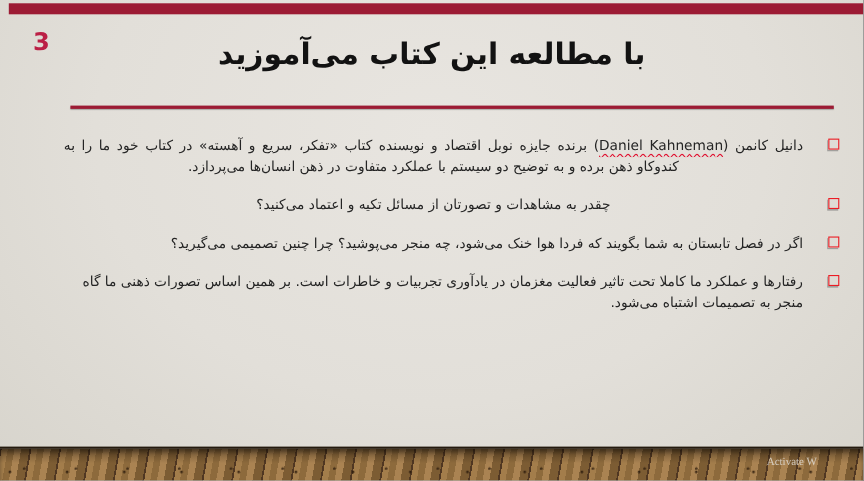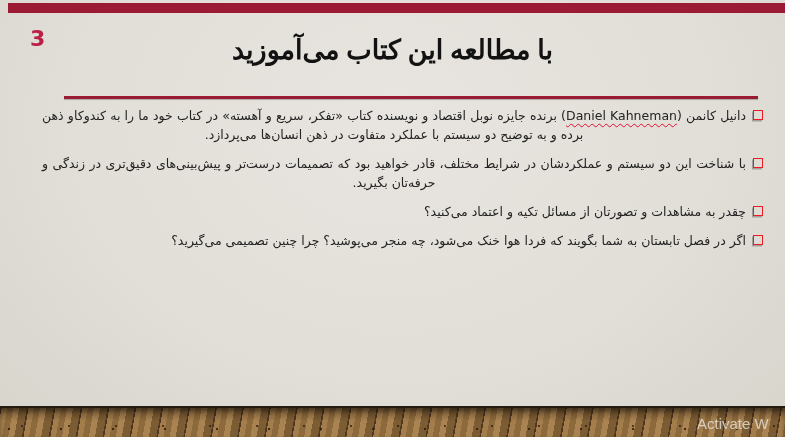--- a/index.html
+++ b/index.html
@@ -14,33 +14,32 @@
   }
   .slide-number{
     position:absolute;left:30px;top:26px;
     font-size:22px;font-weight:600;color:#bb1f45;
   }
   .title{
     position:absolute;left:0;right:0;top:34px;margin:0;
     text-align:center;direction:rtl;
     font-size:27px;font-weight:900;color:#121212;
     letter-spacing:0;
-    font-family:Liberation Serif, serif;
   }
   .title-rule{
     position:absolute;left:64px;width:694px;top:96px;height:2.5px;
     background:#9c1b34;box-shadow:0 1px 1px rgba(0,0,0,.25);
   }
   .bullets{
     position:absolute;top:106px;right:22px;left:42px;
     direction:rtl;
   }
   .bullet{position:relative;margin:0 0 10px 0;}
   .bullet .btext{
-    margin:0;padding:0 17px 0 0;
+    margin:16px;padding:0 17px 0 0;
     font-size:12.5px;line-height:19px;color:#242424;
     text-align:justify;text-align-last:right;
   }
   
   .bullet:nth-child(1) .btext,
   .bullet:nth-child(2) .btext,
   .bullet:nth-child(5) .btext,
   .bullet:nth-child(6) .btext{text-align-last:center;}
   .bullet:nth-child(3) .btext,
   .bullet:nth-child(4) .btext{text-align:right;text-align-last:right;}
@@ -65,46 +64,46 @@
       linear-gradient(rgba(20,12,5,.38), rgba(20,12,5,0) 45%),
       repeating-linear-gradient(100deg,
         #503722 0 1.6px, #a37d4b 1.6px 7px, #8d6a3c 7px 13px,
         #aa8352 13px 19px, #7c5c33 19px 26.5px);
     background-size:52px 29px, 47px 29px, auto, auto;
     border-top:2px solid #241a0e;
     box-shadow:inset 0 3px 4px rgba(0,0,0,.35);
   }
   .watermark{
     position:absolute;left:697px;top:415px;
-    font-family:Liberation Sans, sans-serif;
-    font-size:15px;color:rgba(224,220,211,.85);
+    font-family:Liberation Serif, serif;
+    font-size:10px;color:rgba(224,220,211,.85);
     white-space:nowrap;direction:ltr;
   }
 </style>
 </head>
 <body>
 
 <div class="stage">
   <div class="top-bar"></div>
   <div class="slide-number">3</div>
   <h1 class="title">با مطالعه این کتاب می‌آموزید</h1>
   <div class="title-rule"></div>
   <div class="bullets" id="bullets">
       <div class="bullet">
         <span class="sq"></span>
         <p class="btext"><span>دانیل کانمن (</span><span class="misspelled">Daniel Kahneman</span><span>) برنده جایزه نوبل اقتصاد و نویسنده کتاب «تفکر، سریع و آهسته» در کتاب خود ما را به کندوکاو ذهن برده و به توضیح دو سیستم با عملکرد متفاوت در ذهن انسان‌ها می‌پردازد.</span></p>
       </div>
       <div class="bullet">
         <span class="sq"></span>
-        <p class="btext"><span>با شناخت این دو سیستم و عملکردشان در شرایط مختلف، قادر خواهید بود که تصمیمات درست‌تر و پیش‌بینی‌های دقیق‌تری در زندگی و حرفه‌تان بگیرید.</span></p>
-      </div>
-      <div class="bullet">
-        <span class="sq"></span>
         <p class="btext"><span>چقدر به مشاهدات و تصورتان از مسائل تکیه و اعتماد می‌کنید؟</span></p>
       </div>
       <div class="bullet">
         <span class="sq"></span>
         <p class="btext"><span>اگر در فصل تابستان به شما بگویند که فردا هوا خنک می‌شود، چه منجر می‌پوشید؟ چرا چنین تصمیمی می‌گیرید؟</span></p>
+      </div>
+      <div class="bullet">
+        <span class="sq"></span>
+        <p class="btext"><span>رفتارها و عملکرد ما کاملا تحت تاثیر فعالیت مغزمان در یادآوری تجربیات و خاطرات است. بر همین اساس تصورات ذهنی ما گاه منجر به تصمیمات اشتباه می‌شود.</span></p>
       </div>
     </div>
   <div class="floor"></div>
   <div class="watermark">Activate W</div>
 </div>
 
 </body></html>

